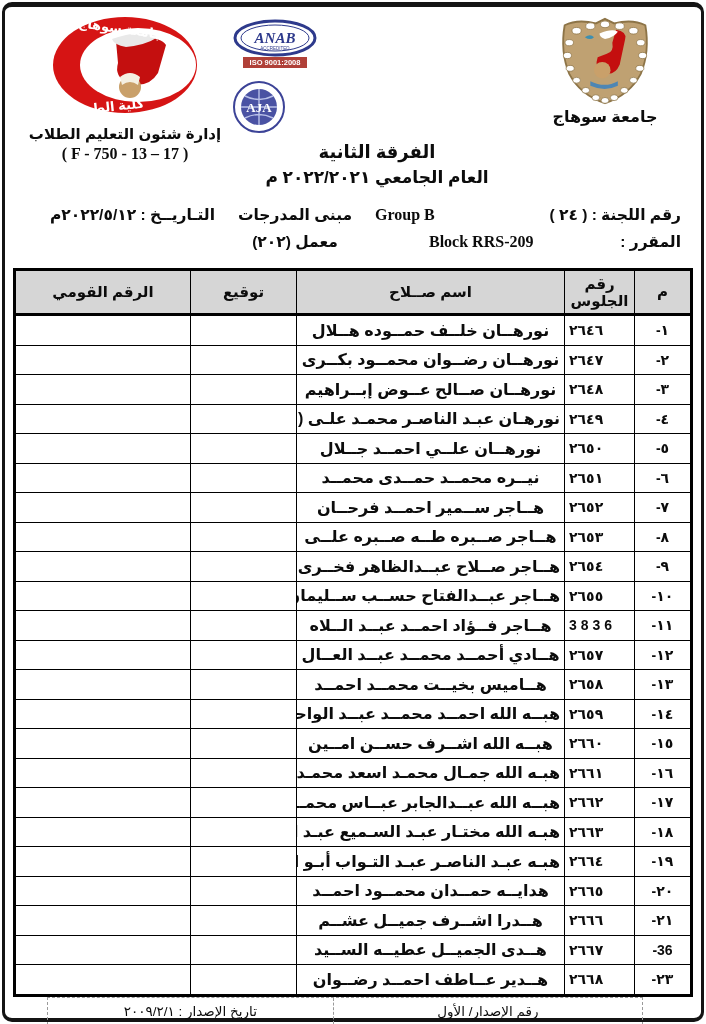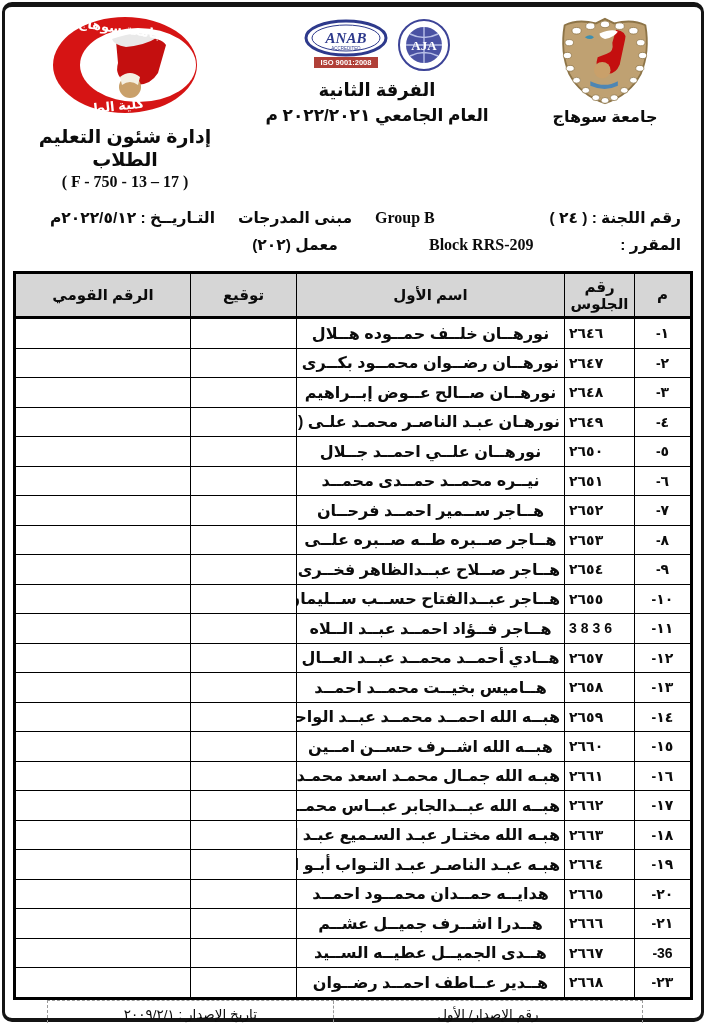--- a/index.html
+++ b/index.html
@@ -6,24 +6,24 @@
   body{width:706px;height:1024px;position:relative;font-family:"Liberation Sans","DejaVu Sans",sans-serif;color:#0c0c0c;}
   .page{position:absolute;inset:2px;border-style:solid;border-color:#141414;border-width:5px 3px 4px 3px;border-radius:10px;background:#fff;display:flex;flex-direction:column;direction:rtl;box-sizing:border-box;}
   
   .header{display:flex;justify-content:space-between;align-items:flex-start;padding:8px 12px 0 12px;}
   .h-col{text-align:center;}
   .h-right{width:168px;padding-top:2px;}
   .h-center{flex:1;padding-top:4px;}
   .h-left{width:216px;}
   .h-right .t1{font-weight:bold;font-size:16px;margin-top:2px;}
   .h-right .t2{font-weight:bold;font-size:15px;}
-  .cert-row{display:flex;justify-content:center;align-items:flex-start;gap:10px;direction:ltr;}
+  .cert-row{display:flex;justify-content:center;align-items:flex-start;gap:10px;direction:ltr;flex-direction:column;}
   .grade{font-weight:bold;font-size:18px;margin-top:8px;}
   .year{font-weight:bold;font-size:17px;margin-top:4px;}
-  .dept{font-weight:bold;font-size:19px;margin-top:4px;}
+  .dept{font-weight:bold;font-size:15px;margin-top:4px;}
   .fcode{font-family:Liberation Serif, serif;font-weight:bold;font-size:16px;direction:ltr;margin-top:2px;}
   .rule{height:3px;background:#161616;margin:6px 8px 0 8px;}
   
   .info{display:flex;padding:12px 20px 8px 14px;font-weight:bold;font-size:15.5px;}
   .info .line{margin-bottom:9px;white-space:nowrap;}
   .i-right{width:306px;}
   .i-right .line{display:flex;justify-content:space-between;align-items:baseline;}
   .i-center{flex:1;text-align:center;}
   .i-left{width:196px;}
   .en{font-family:"Liberation Serif","DejaVu Serif",serif;direction:ltr;unicode-bidi:isolate;font-size:16px;}
@@ -155,21 +155,21 @@
         <col style="width:57px">
           <col style="width:70px">
           <col style="width:268px">
           <col style="width:106px">
           <col>
       </colgroup>
       <thead>
         <tr>
           <th>م</th>
           <th>رقم الجلوس</th>
-          <th>اسم الأول</th>
+          <th>اسم صــلاح</th>
           <th>توقيع</th>
           <th>الرقم القومي</th>
         </tr>
       </thead>
       <tbody>
 
           <tr>
             <td class="c-no">١-</td>
             <td class="c-seat">٢٦٤٦</td>
             <td class="c-name">نورهــان خلــف حمــوده هــلال</td>

